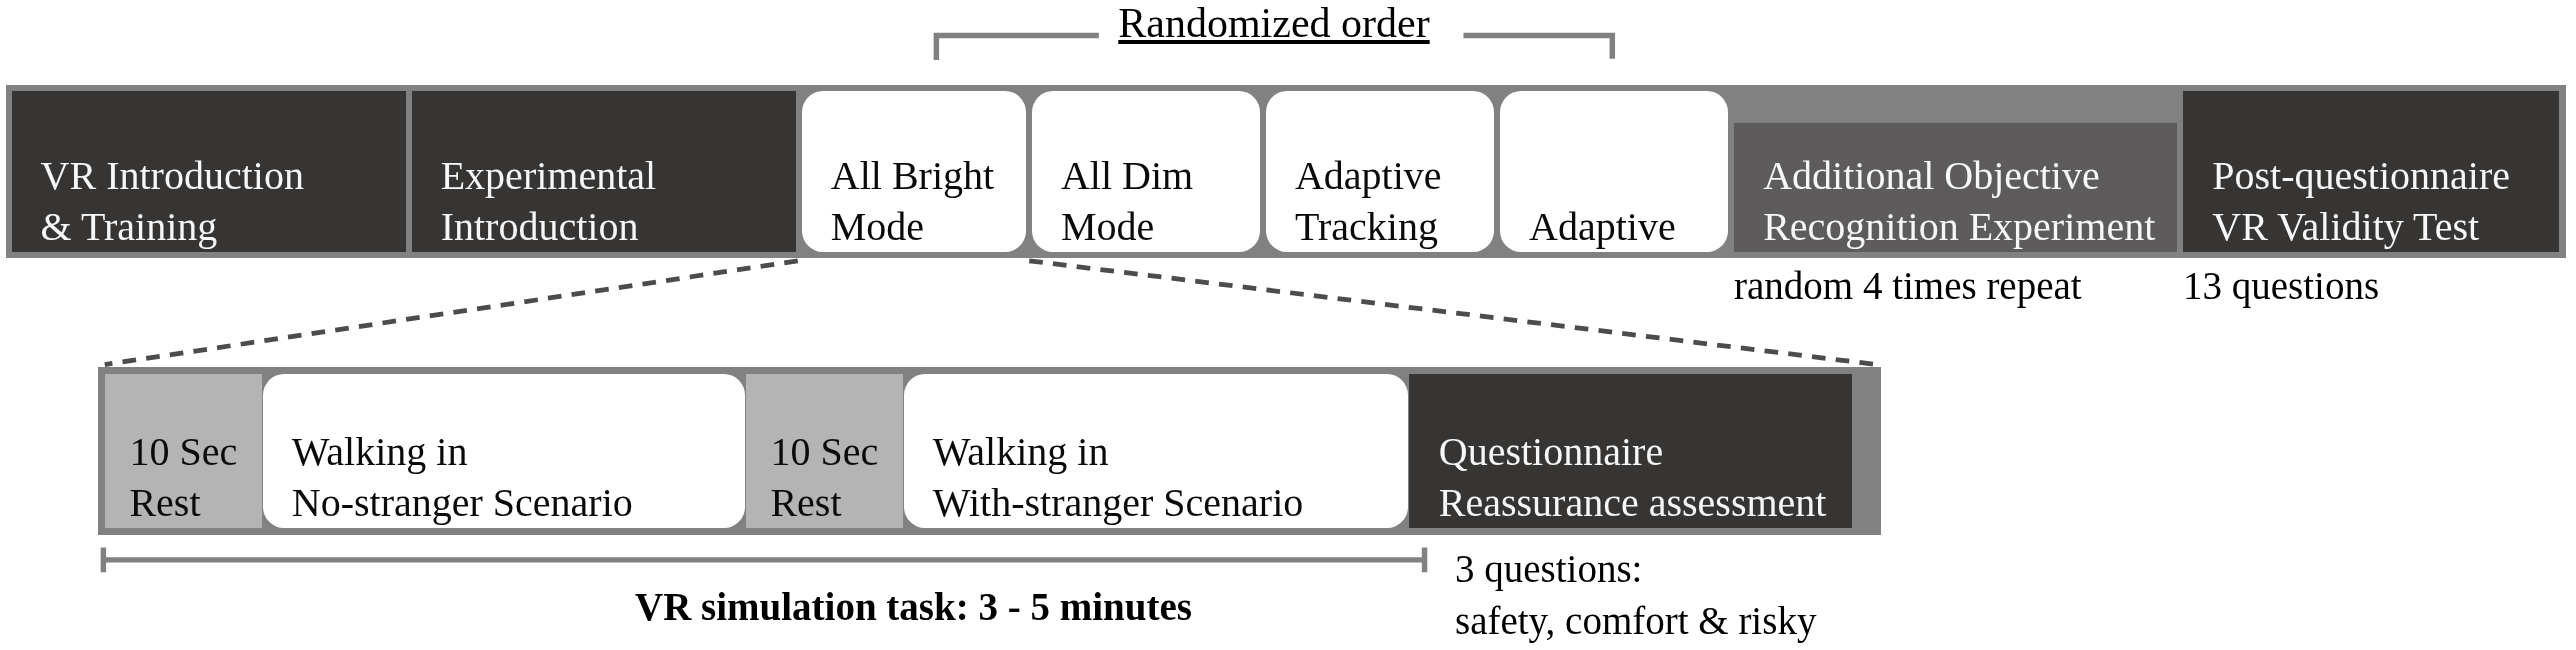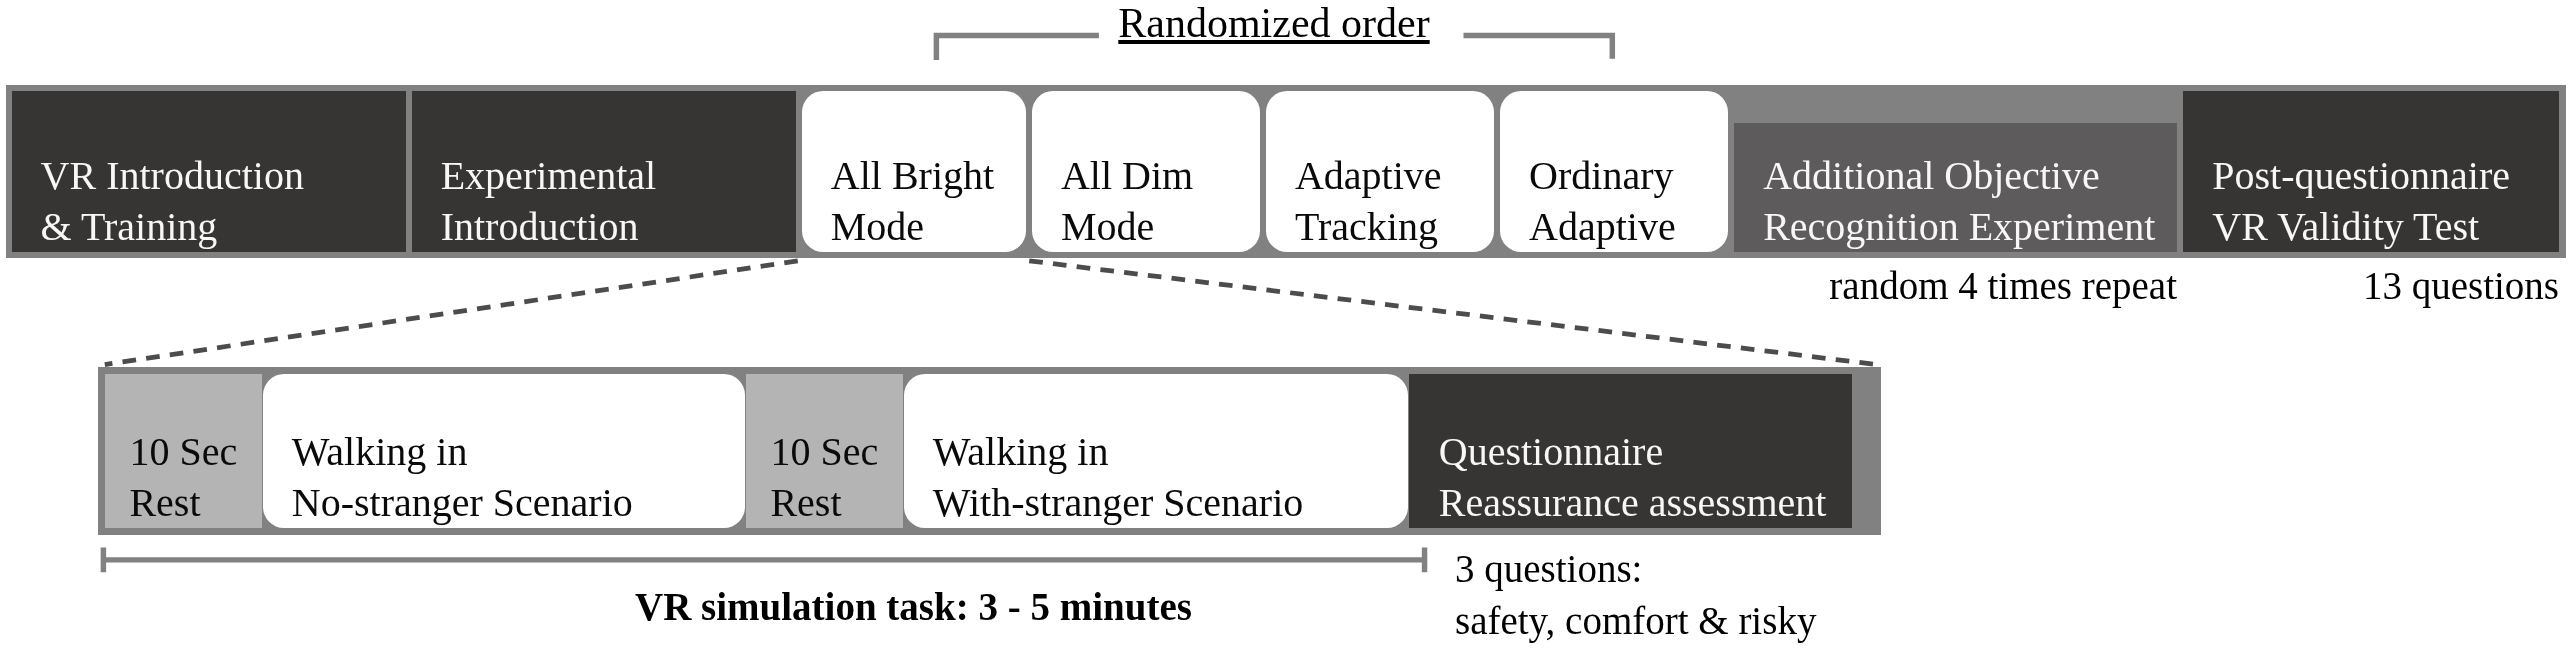--- a/index.html
+++ b/index.html
@@ -57,21 +57,21 @@
   .white { background: #ffffff; color: #0a0a0a; border-radius: 21px; }
   .rest  { background: #b4b4b4; color: #0a0a0a; }
 
   .ann {
     position: absolute;
     font-size: 39px;
     line-height: 44px;
     color: #000;
     white-space: nowrap;
   }
-  .ann.centered { text-align: right; }
+  .ann.centered { text-align: left; }
   .randomized-order {
     left: 936px; top: 1.4px; width: 676px;
     font-size: 42px; line-height: 45px;
     text-align: center;
     text-decoration: underline;
   }
   .note-repeat { left: 1734px; top: 264px; width: 443px; }
   .note-13q    { left: 2183px; top: 264px; width: 376px; }
   .sim-task    { left: 635px;  top: 585px; font-weight: bold; }
   .questions-note { left: 1455px; top: 543px; line-height: 52px; }
@@ -105,21 +105,20 @@
     </div>
     <div class="box white" style="width:228px">
       <span>All Dim</span>
       <span>Mode</span>
     </div>
     <div class="box white" style="width:228px">
       <span>Adaptive</span>
       <span>Tracking</span>
     </div>
     <div class="box white" style="width:228px">
-      <span>Ordinary</span>
       <span>Adaptive</span>
     </div>
     <div class="box mid" style="width:443px">
       <span>Additional Objective</span>
       <span>Recognition Experiment</span>
     </div>
     <div class="box dark" style="width:376px">
       <span>Post-questionnaire</span>
       <span>VR Validity Test</span>
     </div>

